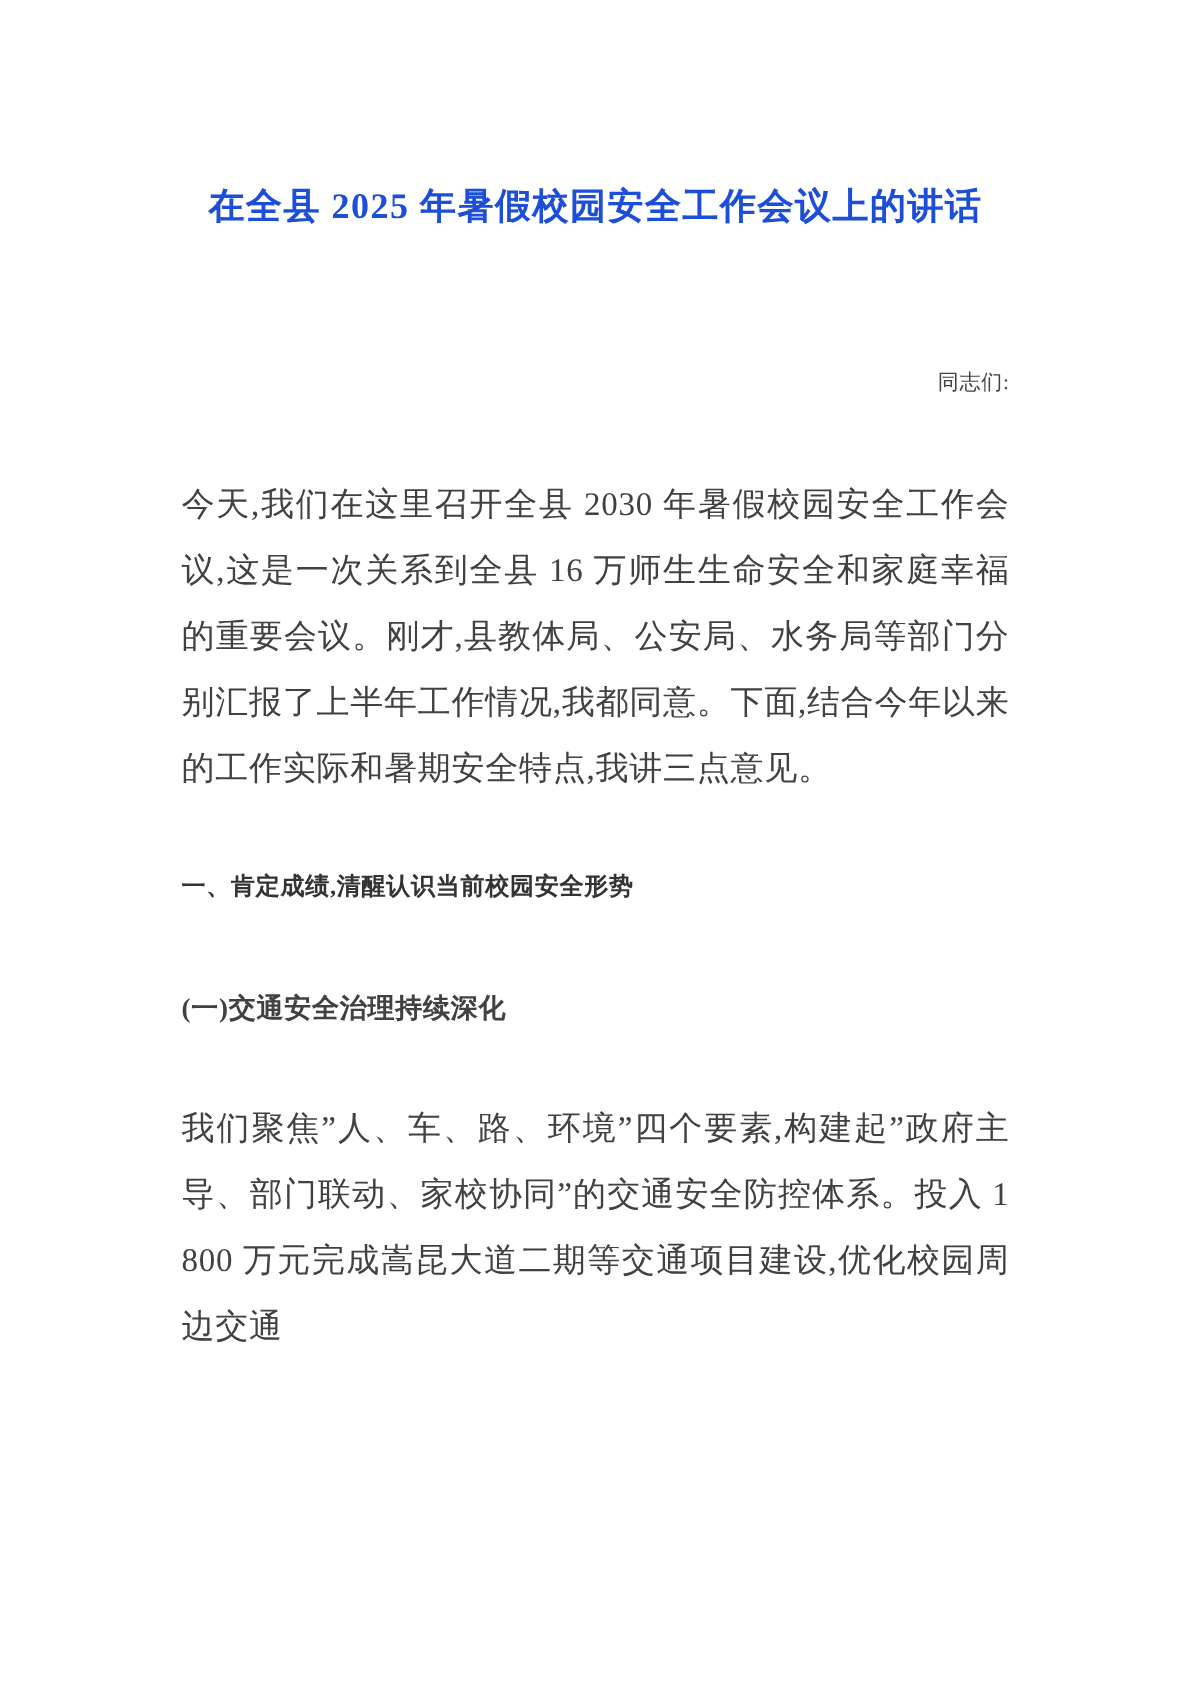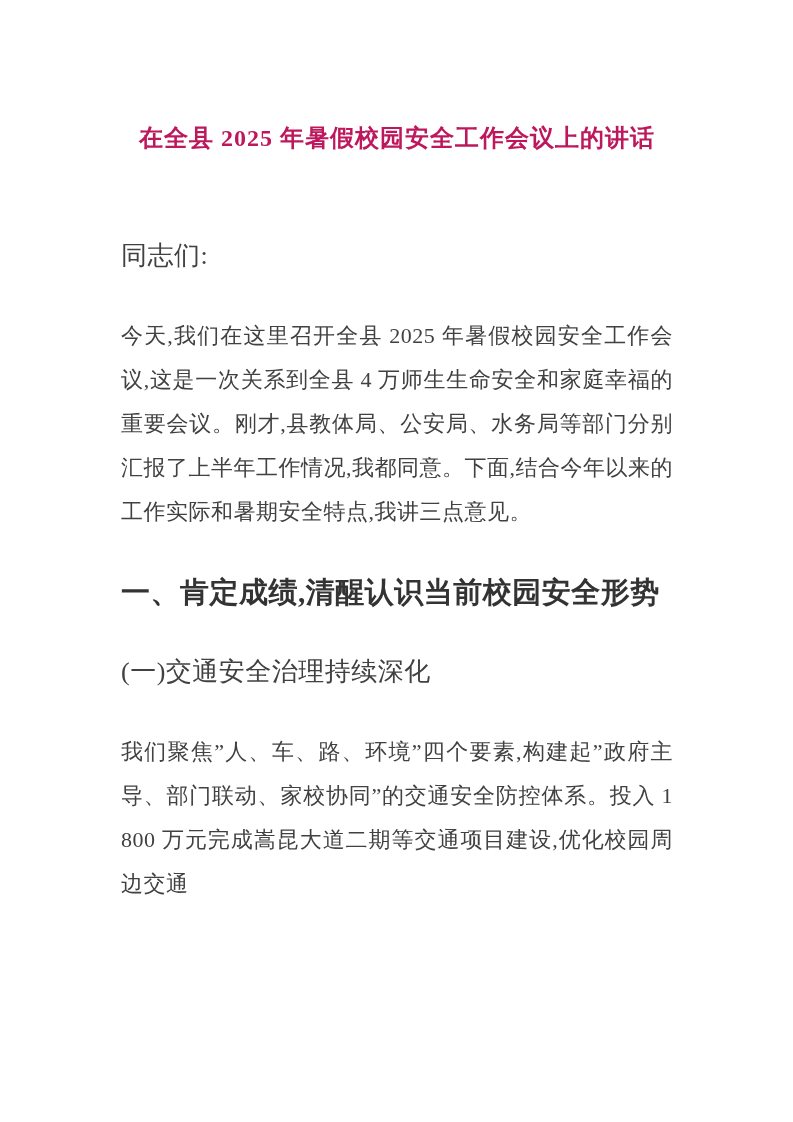--- a/index.html
+++ b/index.html
@@ -20,63 +20,64 @@
     background: #ffffff;
     font-family: "Liberation Serif", "DejaVu Serif", serif;
     color: #414141;
   }
   .doc-title {
     margin: 120px 0 0 0;
     font-size: 24px;
     line-height: 36px;
     font-weight: bold;
     text-align: center;
-    color: #be185d;
+    color: #1d4ed8;
     letter-spacing: 1px;
   }
   .salutation {
     margin: 78px 0 0 0;
-    font-size: 26px;
+    font-size: 14px;
     line-height: 44px;
     letter-spacing: 0.5px;
+    text-align: right;
   }
   .para {
     margin: 36px 0 0 0;
     font-size: 22px;
     line-height: 44px;
     text-align: justify;
     text-justify: inter-character;
     letter-spacing: 0.5px;
     word-break: break-all;
   }
   .heading-1 {
     margin: 36px 0 0 0;
-    font-size: 29px;
+    font-size: 16px;
     line-height: 44px;
     font-weight: bold;
     color: #333333;
     letter-spacing: 0.5px;
   }
   .heading-2 {
     margin: 36px 0 0 0;
-    font-size: 26px;
+    font-size: 18px;
     line-height: 44px;
-    font-weight: normal;
+    font-weight: bold;
     letter-spacing: 0.5px;
   }
 </style>
 </head>
 <body>
 
 <div class="page">
   <h1 class="doc-title">在全县 2025 年暑假校园安全工作会议上的讲话</h1>
 
   <p class="salutation">同志们:</p>
 
-  <p class="para">今天,我们在这里召开全县 2025 年暑假校园安全工作会议,这是一次关系到全县 4 万师生生命安全和家庭幸福的重要会议。刚才,县教体局、公安局、水务局等部门分别汇报了上半年工作情况,我都同意。下面,结合今年以来的工作实际和暑期安全特点,我讲三点意见。</p>
+  <p class="para">今天,我们在这里召开全县 2030 年暑假校园安全工作会议,这是一次关系到全县 16 万师生生命安全和家庭幸福的重要会议。刚才,县教体局、公安局、水务局等部门分别汇报了上半年工作情况,我都同意。下面,结合今年以来的工作实际和暑期安全特点,我讲三点意见。</p>
 
   <h2 class="heading-1">一、肯定成绩,清醒认识当前校园安全形势</h2>
 
 
   <h3 class="heading-2">(一)交通安全治理持续深化</h3>
 
   <p class="para">我们聚焦”人、车、路、环境”四个要素,构建起”政府主导、部门联动、家校协同”的交通安全防控体系。投入 1800 万元完成嵩昆大道二期等交通项目建设,优化校园周边交通</p>
 </div>
 
 </body></html>

